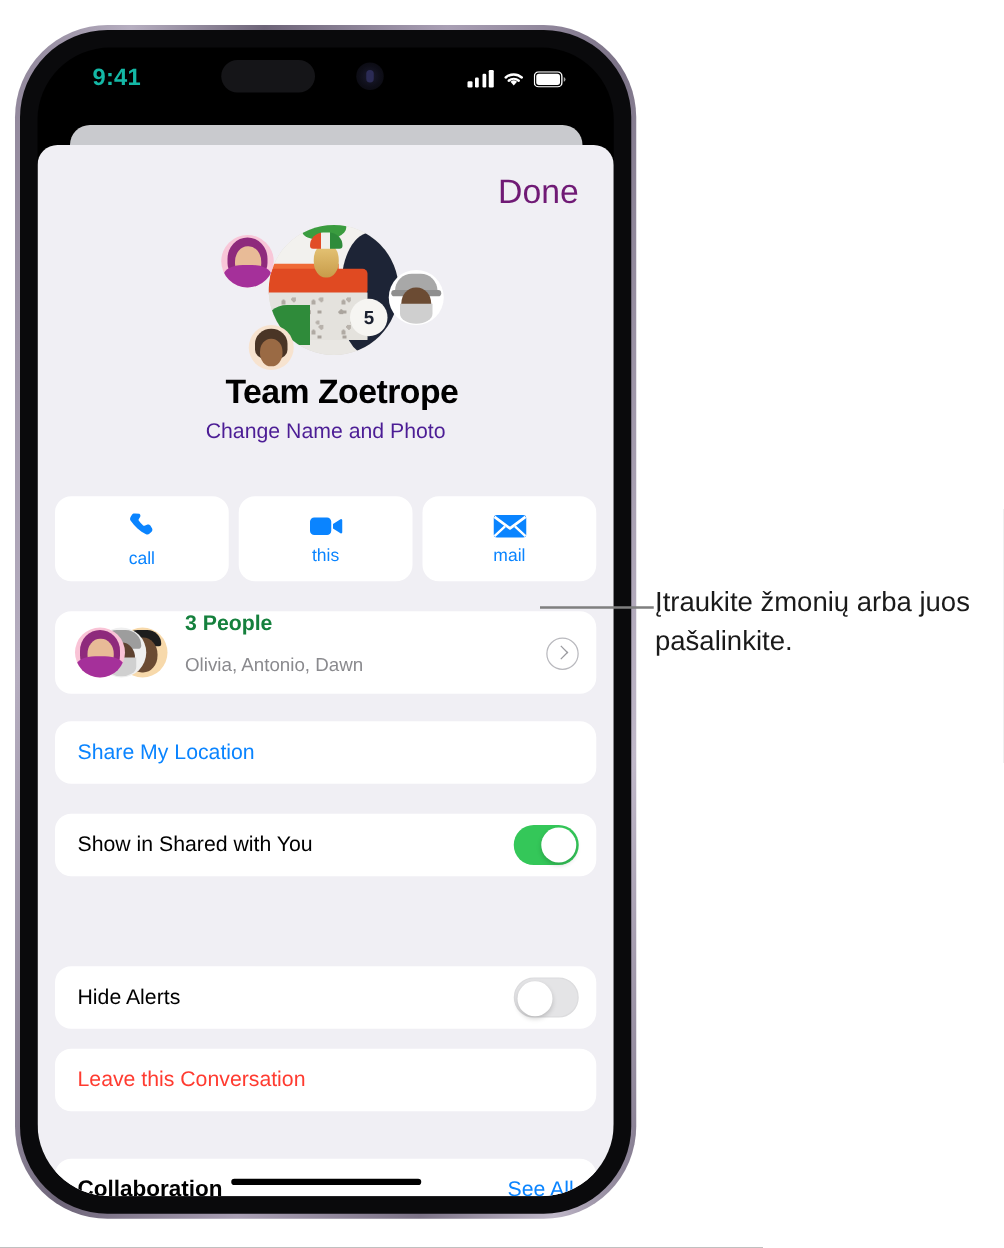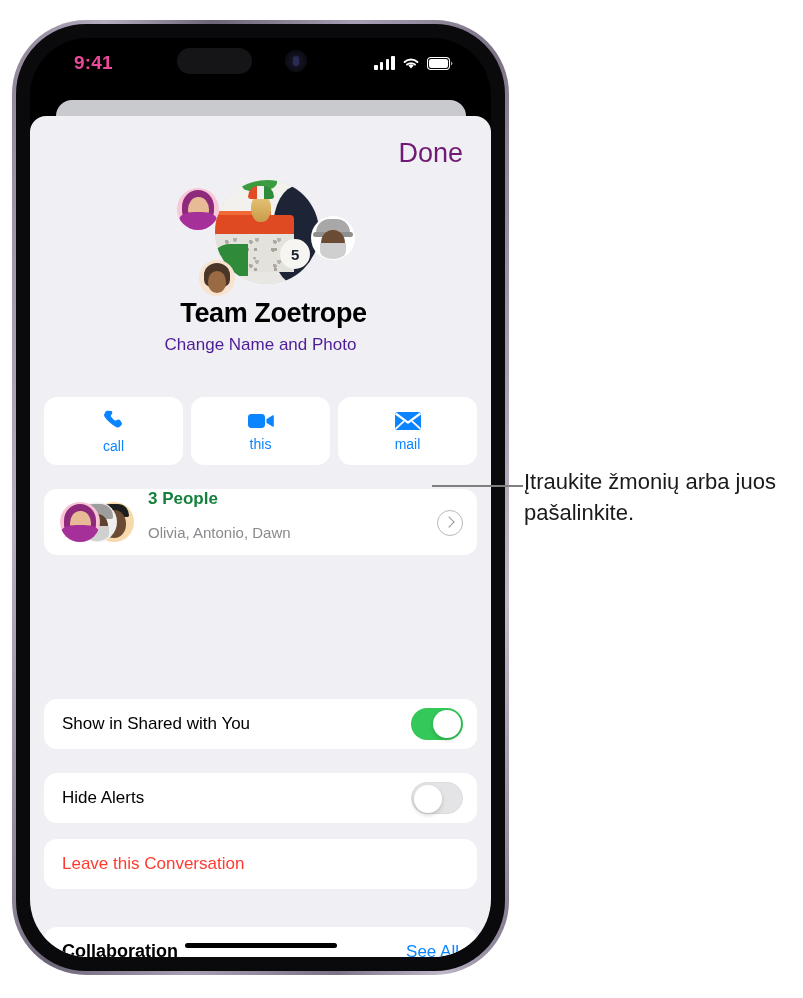--- a/index.html
+++ b/index.html
@@ -55,21 +55,21 @@
     left: 0; top: 0;
     width: 461px; height: 58px;
     color: #ffffff;
   }
   #status-time {
     position: absolute;
     left: 44px; top: 14px;
     font-size: 19px;
     font-weight: bold;
     letter-spacing: 0.2px;
-    color: #ec4899;
+    color: #14b8a6;
   }
   #dynamic-island {
     position: absolute;
     left: 147px; top: 10px;
     width: 75px; height: 26px;
     background: #151518;
     border-radius: 14px;
   }
   #front-camera {
     position: absolute;
@@ -234,21 +234,21 @@
   
   .card {
     position: absolute;
     left: 14px;
     width: 433px;
     background: #ffffff;
     border-radius: 13px;
   }
   #people-card { top: 373px; height: 66px; }
   #location-card { top: 461px; height: 50px; }
-  #shared-card { top: 535px; height: 50px; margin-top: 48px; }
+  #shared-card { top: 535px; height: 50px; }
   #alerts-card { top: 657px; height: 50px; }
   #leave-card { top: 723px; height: 50px; }
   #collab-card { top: 811px; height: 110px; border-radius: 13px 13px 0 0; }
 
   #people-avatars {
     position: absolute;
     left: 16px; top: 13px;
     width: 76px; height: 40px;
   }
   .pa { position: absolute; width: 40px; height: 40px; border-radius: 50%; overflow: hidden; }
@@ -490,20 +490,23 @@
             <span class="hair"></span>
             <span class="face"></span>
             <span class="scarf"></span>
           </div>
       </div>
       <div id="people-title">3 People</div>
       <div id="people-subtitle">Olivia, Antonio, Dawn</div>
       <div id="people-chevron"></div>
     </div>
 
+    <div class="card" id="location-card">
+      <div class="row-label link">Share My Location</div>
+    </div>
 
     <div class="card" id="shared-card">
       <div class="row-label">Show in Shared with You</div>
       <div class="toggle on">
           <span class="knob"></span>
         </div>
     </div>
 
     <div class="card" id="alerts-card">
       <div class="row-label">Hide Alerts</div>

